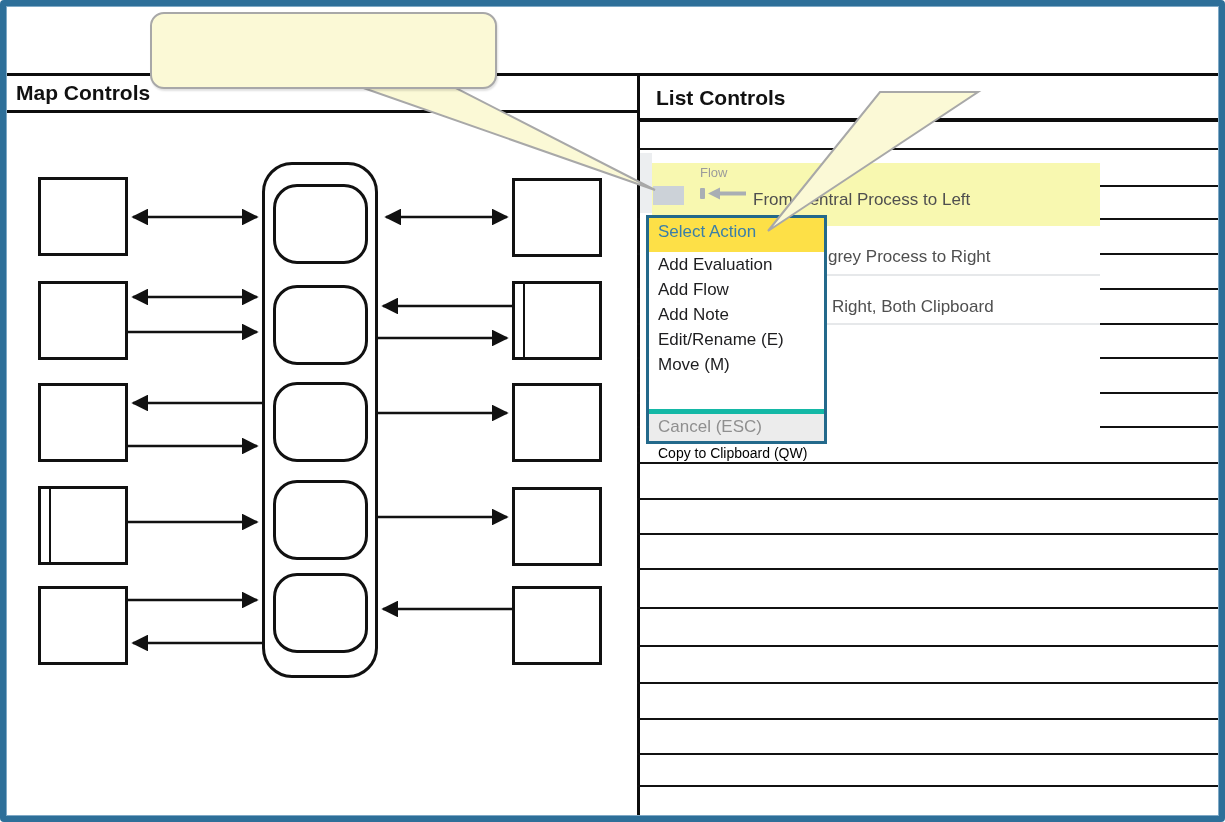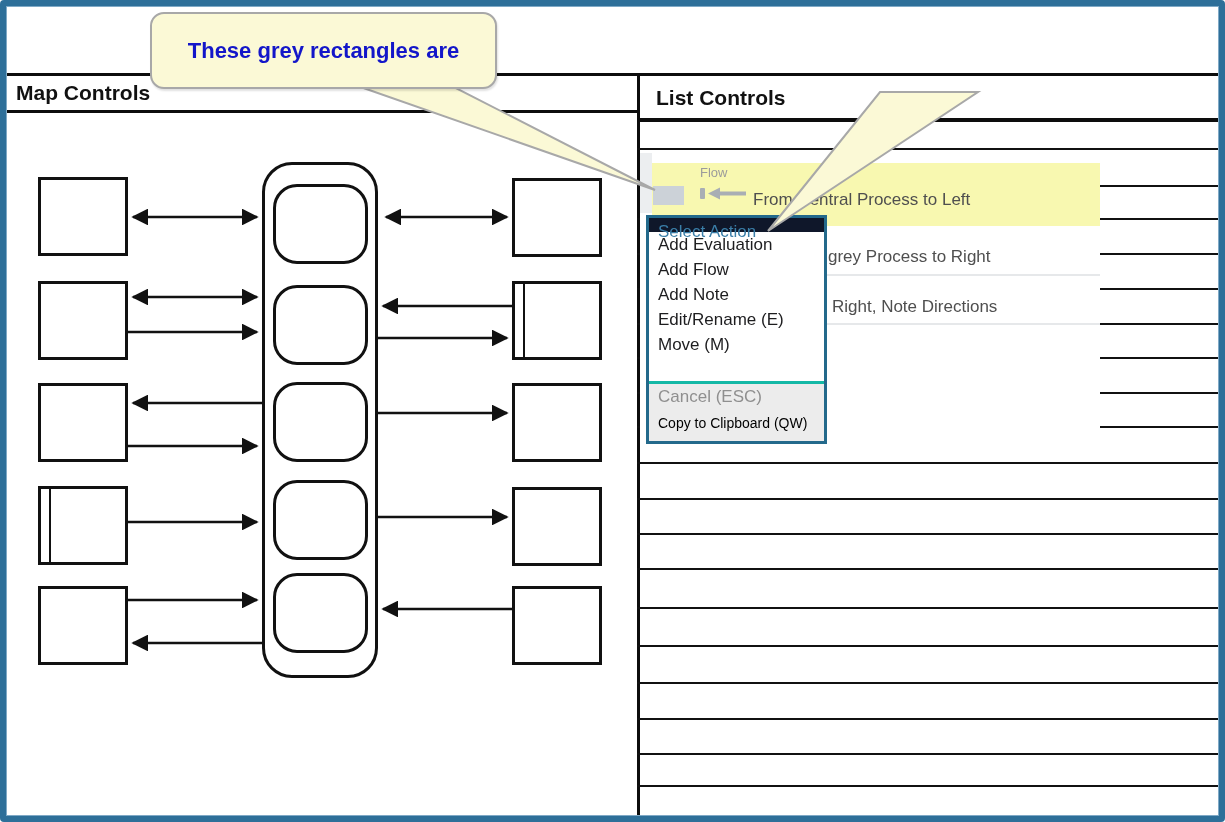--- a/index.html
+++ b/index.html
@@ -36,24 +36,24 @@
   .row-selected { position:absolute; left:652px; top:163px; width:448px; height:63px; z-index:6; }
   .row-selector { position:absolute; left:1px; top:23px; width:31px; height:19px; background:#ccd2d8; }
   .flow-type { position:absolute; left:48px; top:2px; font-size:13px; color:#9b9b9b; }
   .flow-icon { position:absolute; left:48px; top:23px; }
   .row-main-text { position:absolute; left:101px; top:27px; font-size:17px; color:#4f4f4f; }
   .row-sep { position:absolute; left:646px; width:454px; height:2px; background:#e6e8ea; z-index:6; }
   .partial-text { position:absolute; font-size:17px; color:#4f4f4f; z-index:6; }
   
   .row-menu { position:absolute; left:646px; top:215px; width:181px; height:229px;
     border:3px solid #23698b; background:#ffffff; z-index:8; font-size:17px; }
-  .menu-header { height:14px; background:#0f172a; color:#3a7ea8; padding:4px 0 0 9px; }
+  .menu-header { height:34px; background:#fde047; color:#3a7ea8; padding:4px 0 0 9px; }
   .menu-item { height:25px; padding:3px 0 0 9px; color:#1d1d1f; }
-  .menu-footer { position:absolute; left:0; right:0; bottom:0; height:60px;
-    background:#ececec; border-top:3px solid #14b8a6; }
+  .menu-footer { position:absolute; left:0; right:0; bottom:0; height:32px;
+    background:#ececec; border-top:5px solid #14b8a6; }
   .menu-cancel { padding:3px 0 0 9px; color:#8f8f8f; font-size:17px; }
   .menu-copy { padding:2px 0 0 9px; color:#000000; font-size:14px;margin-top:6px; }
   
   svg.tails { position:absolute; left:0; top:0; z-index:20; pointer-events:none; }
   .callout {
     position:absolute; border:2px solid #a8a8a8; border-radius:14px; background:#fbf9d6;
     display:flex; flex-direction:column; align-items:center; justify-content:center;
     color:#1316c9; font-weight:bold; font-size:22px; line-height:28px; text-align:center;
     z-index:21; box-shadow:1px 2px 2px rgba(0,0,0,0.12);
   }
@@ -153,21 +153,21 @@
           <polygon points="8,6.5 20,0.5 20,12.5"></polygon>
           <rect x="19" y="4.5" width="27" height="4"></rect>
         </g>
       </svg>
     </div>
     <div class="row-main-text">From Central Process to Left</div>
   </div>
 
   <div class="partial-text" style="left:828px;top:247px;">grey Process to Right</div>
   <div class="row-sep" style="top:274px;"></div>
-  <div class="partial-text" style="left:832px;top:297px;">Right, Note Directions</div>
+  <div class="partial-text" style="left:832px;top:297px;">Right, Both Clipboard</div>
   <div class="row-sep" style="top:323px;"></div>
 
   <div class="row-menu">
     <div class="menu-header">Select Action</div>
     <div class="menu-item">Add Evaluation</div>
     <div class="menu-item">Add Flow</div>
     <div class="menu-item">Add Note</div>
     <div class="menu-item">Edit/Rename (E)</div>
     <div class="menu-item">Move (M)</div>
     <div class="menu-footer">
@@ -175,17 +175,16 @@
       <div class="menu-copy">Copy to Clipboard (QW)</div>
     </div>
   </div>
 
   <svg class="tails" width="1225" height="822" viewBox="0 0 1225 822">
     <polygon points="352,84 448,84 655,190" fill="#fbf9d6" stroke="#a8a8a8" stroke-width="2"></polygon>
     <polygon points="880,92 978,92 768,231" fill="#fbf9d6" stroke="#a8a8a8" stroke-width="2"></polygon>
   </svg>
 
   <div class="callout" style="left:150px;top:12px;width:347px;height:77px;">
-    <div>These grey rectangles are</div>
   </div>
 
   <div class="frame"></div>
 </div>
 
 </body></html>

